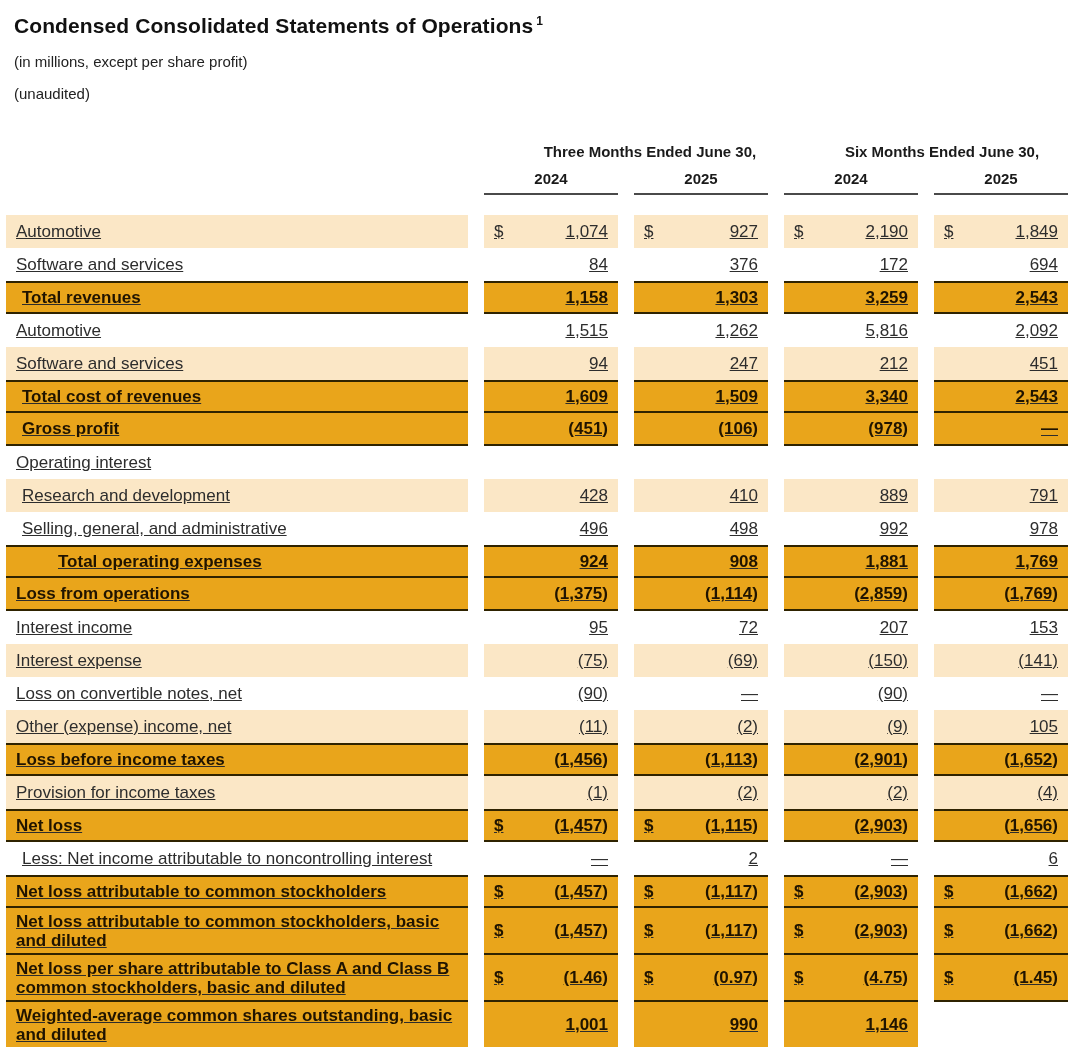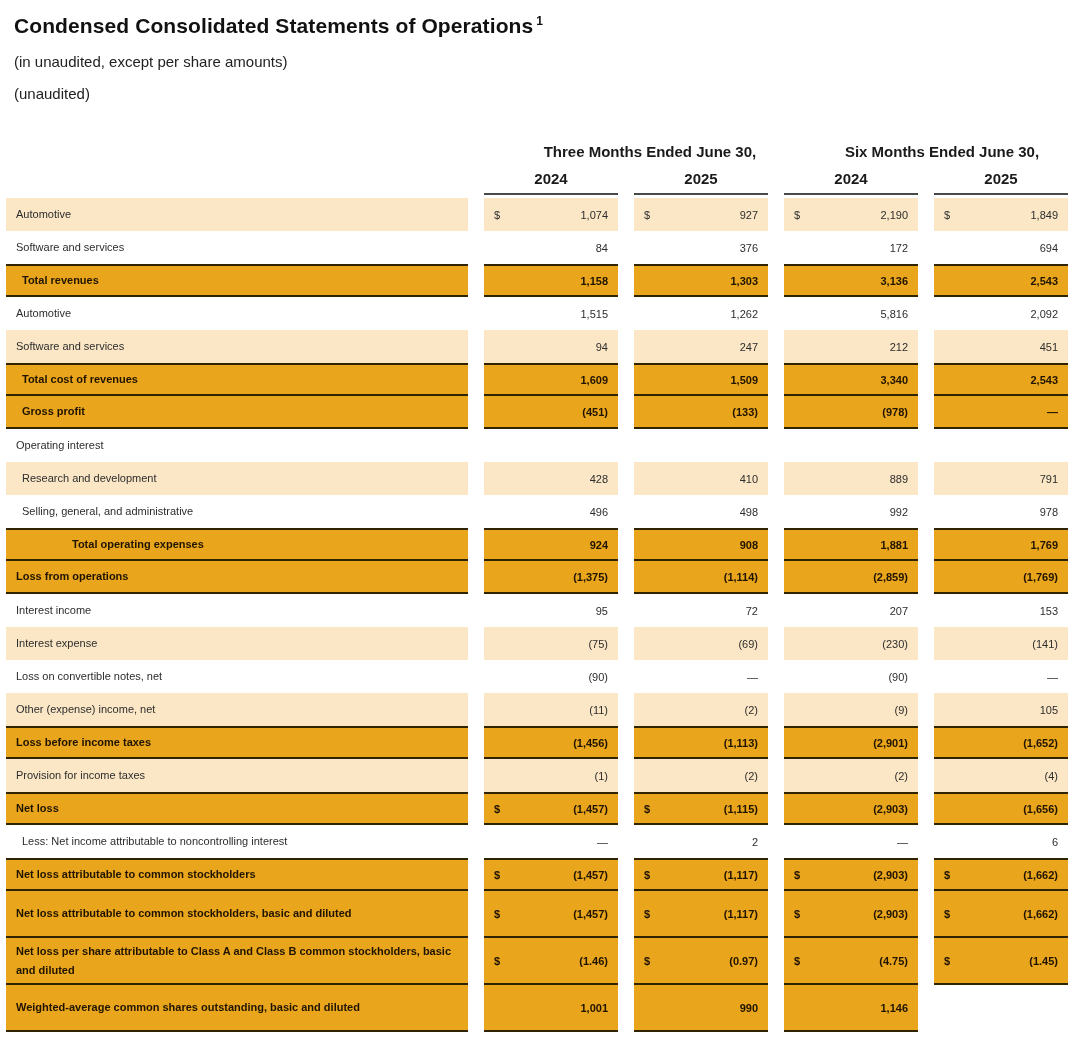--- a/index.html
+++ b/index.html
@@ -44,43 +44,44 @@
   .group-cell {
     width: 284px;
     margin-left: 16px;
     display: flex;
     align-items: center;
     justify-content: center;
     font-size: 15px;
     font-weight: bold;
     color: #1A1A1A;
   }
-  .year-row { display: flex; margin-top: 8px; margin-bottom: 3px; align-items: center; }
+  .year-row { display: flex; margin-top: 8px; margin-bottom: 20px; align-items: center; }
   .year-spacer { width: 468px; }
   .year-cell {
     box-sizing: border-box;
     width: 134px;
     margin-left: 16px;
     display: flex;
     align-items: flex-end;
     justify-content: center;
     font-size: 15px;
     font-weight: bold;
     color: #1A1A1A;
     padding-bottom: 6px;
     border-bottom: 2px solid var(--underline);
   }
 
   .rows { }
   .row {
     display: flex;
     align-items: stretch;
     height: 33px;
-    font-size: 11px;
+    font-size: 17px;
     color: var(--text-normal);
+    text-decoration: underline;
   }
   .row--tall { height: 47px; }
   .cell {
     box-sizing: border-box;
     display: flex;
     align-items: center;
   }
   .cell.label {
     width: 462px;
     margin-left: 6px;
@@ -90,39 +91,39 @@
     width: 134px;
     margin-left: 16px;
     padding: 0 10px;
     justify-content: flex-end;
   }
   .cell .dollar { margin-right: auto; }
   .cell .num { text-align: right; }
 
   .ind-0 { padding-left: 10px; }
   .ind-1 { padding-left: 16px; }
-  .ind-2 { padding-left: 66px; }
+  .ind-2 { padding-left: 52px; }
 
   .row--cream .cell { background: var(--cream); }
   .row--white .cell { background: transparent; }
   .row--orange .cell {
     background: var(--orange);
     font-weight: bold;
     color: var(--text-emph);
     border-top: 2px solid var(--border-dark);
     border-bottom: 2px solid var(--border-dark);
   }
   .row--orange + .row--orange .cell { border-top: none; }
 </style>
 </head>
 <body style="--orange: #E9A51B; --cream: #FBE7C6; --border-dark: #2F2300; --underline: #4A4A4A; --text-normal: #2D2D2D; --text-emph: #201400;">
 
 <h1 class="page-title"><span>Condensed Consolidated Statements of Operations</span><sup>1</sup></h1>
 
-<div class="note">(in unaudited, except per share amounts)</div>
+<div class="note">(in millions, except per share profit)</div>
 <div class="note">(unaudited)</div>
 
 <div class="table-head">
   <div class="group-row">
     <div class="group-spacer"></div>
     <div class="group-cell">Three Months Ended June 30,</div>
     <div class="group-cell">Six Months Ended June 30,</div>
   </div>
   <div class="year-row">
     <div class="year-spacer"></div>
@@ -170,21 +171,21 @@
     </div>
     <div class="row row--orange">
       <div class="cell label ind-1">Total revenues</div>
       <div class="cell val">
         <span class="num">1,158</span>
       </div>
       <div class="cell val">
         <span class="num">1,303</span>
       </div>
       <div class="cell val">
-        <span class="num">3,136</span>
+        <span class="num">3,259</span>
       </div>
       <div class="cell val">
         <span class="num">2,543</span>
       </div>
     </div>
     <div class="row row--white">
       <div class="cell label ind-0">Automotive</div>
       <div class="cell val">
         <span class="num">1,515</span>
       </div>
@@ -227,21 +228,21 @@
       <div class="cell val">
         <span class="num">2,543</span>
       </div>
     </div>
     <div class="row row--orange">
       <div class="cell label ind-1">Gross profit</div>
       <div class="cell val">
         <span class="num">(451)</span>
       </div>
       <div class="cell val">
-        <span class="num">(133)</span>
+        <span class="num">(106)</span>
       </div>
       <div class="cell val">
         <span class="num">(978)</span>
       </div>
       <div class="cell val">
         <span class="num">—</span>
       </div>
     </div>
     <div class="row row--white">
       <div class="cell label ind-0">Operating interest</div>
@@ -327,21 +328,21 @@
     </div>
     <div class="row row--cream">
       <div class="cell label ind-0">Interest expense</div>
       <div class="cell val">
         <span class="num">(75)</span>
       </div>
       <div class="cell val">
         <span class="num">(69)</span>
       </div>
       <div class="cell val">
-        <span class="num">(230)</span>
+        <span class="num">(150)</span>
       </div>
       <div class="cell val">
         <span class="num">(141)</span>
       </div>
     </div>
     <div class="row row--white">
       <div class="cell label ind-0">Loss on convertible notes, net</div>
       <div class="cell val">
         <span class="num">(90)</span>
       </div>

